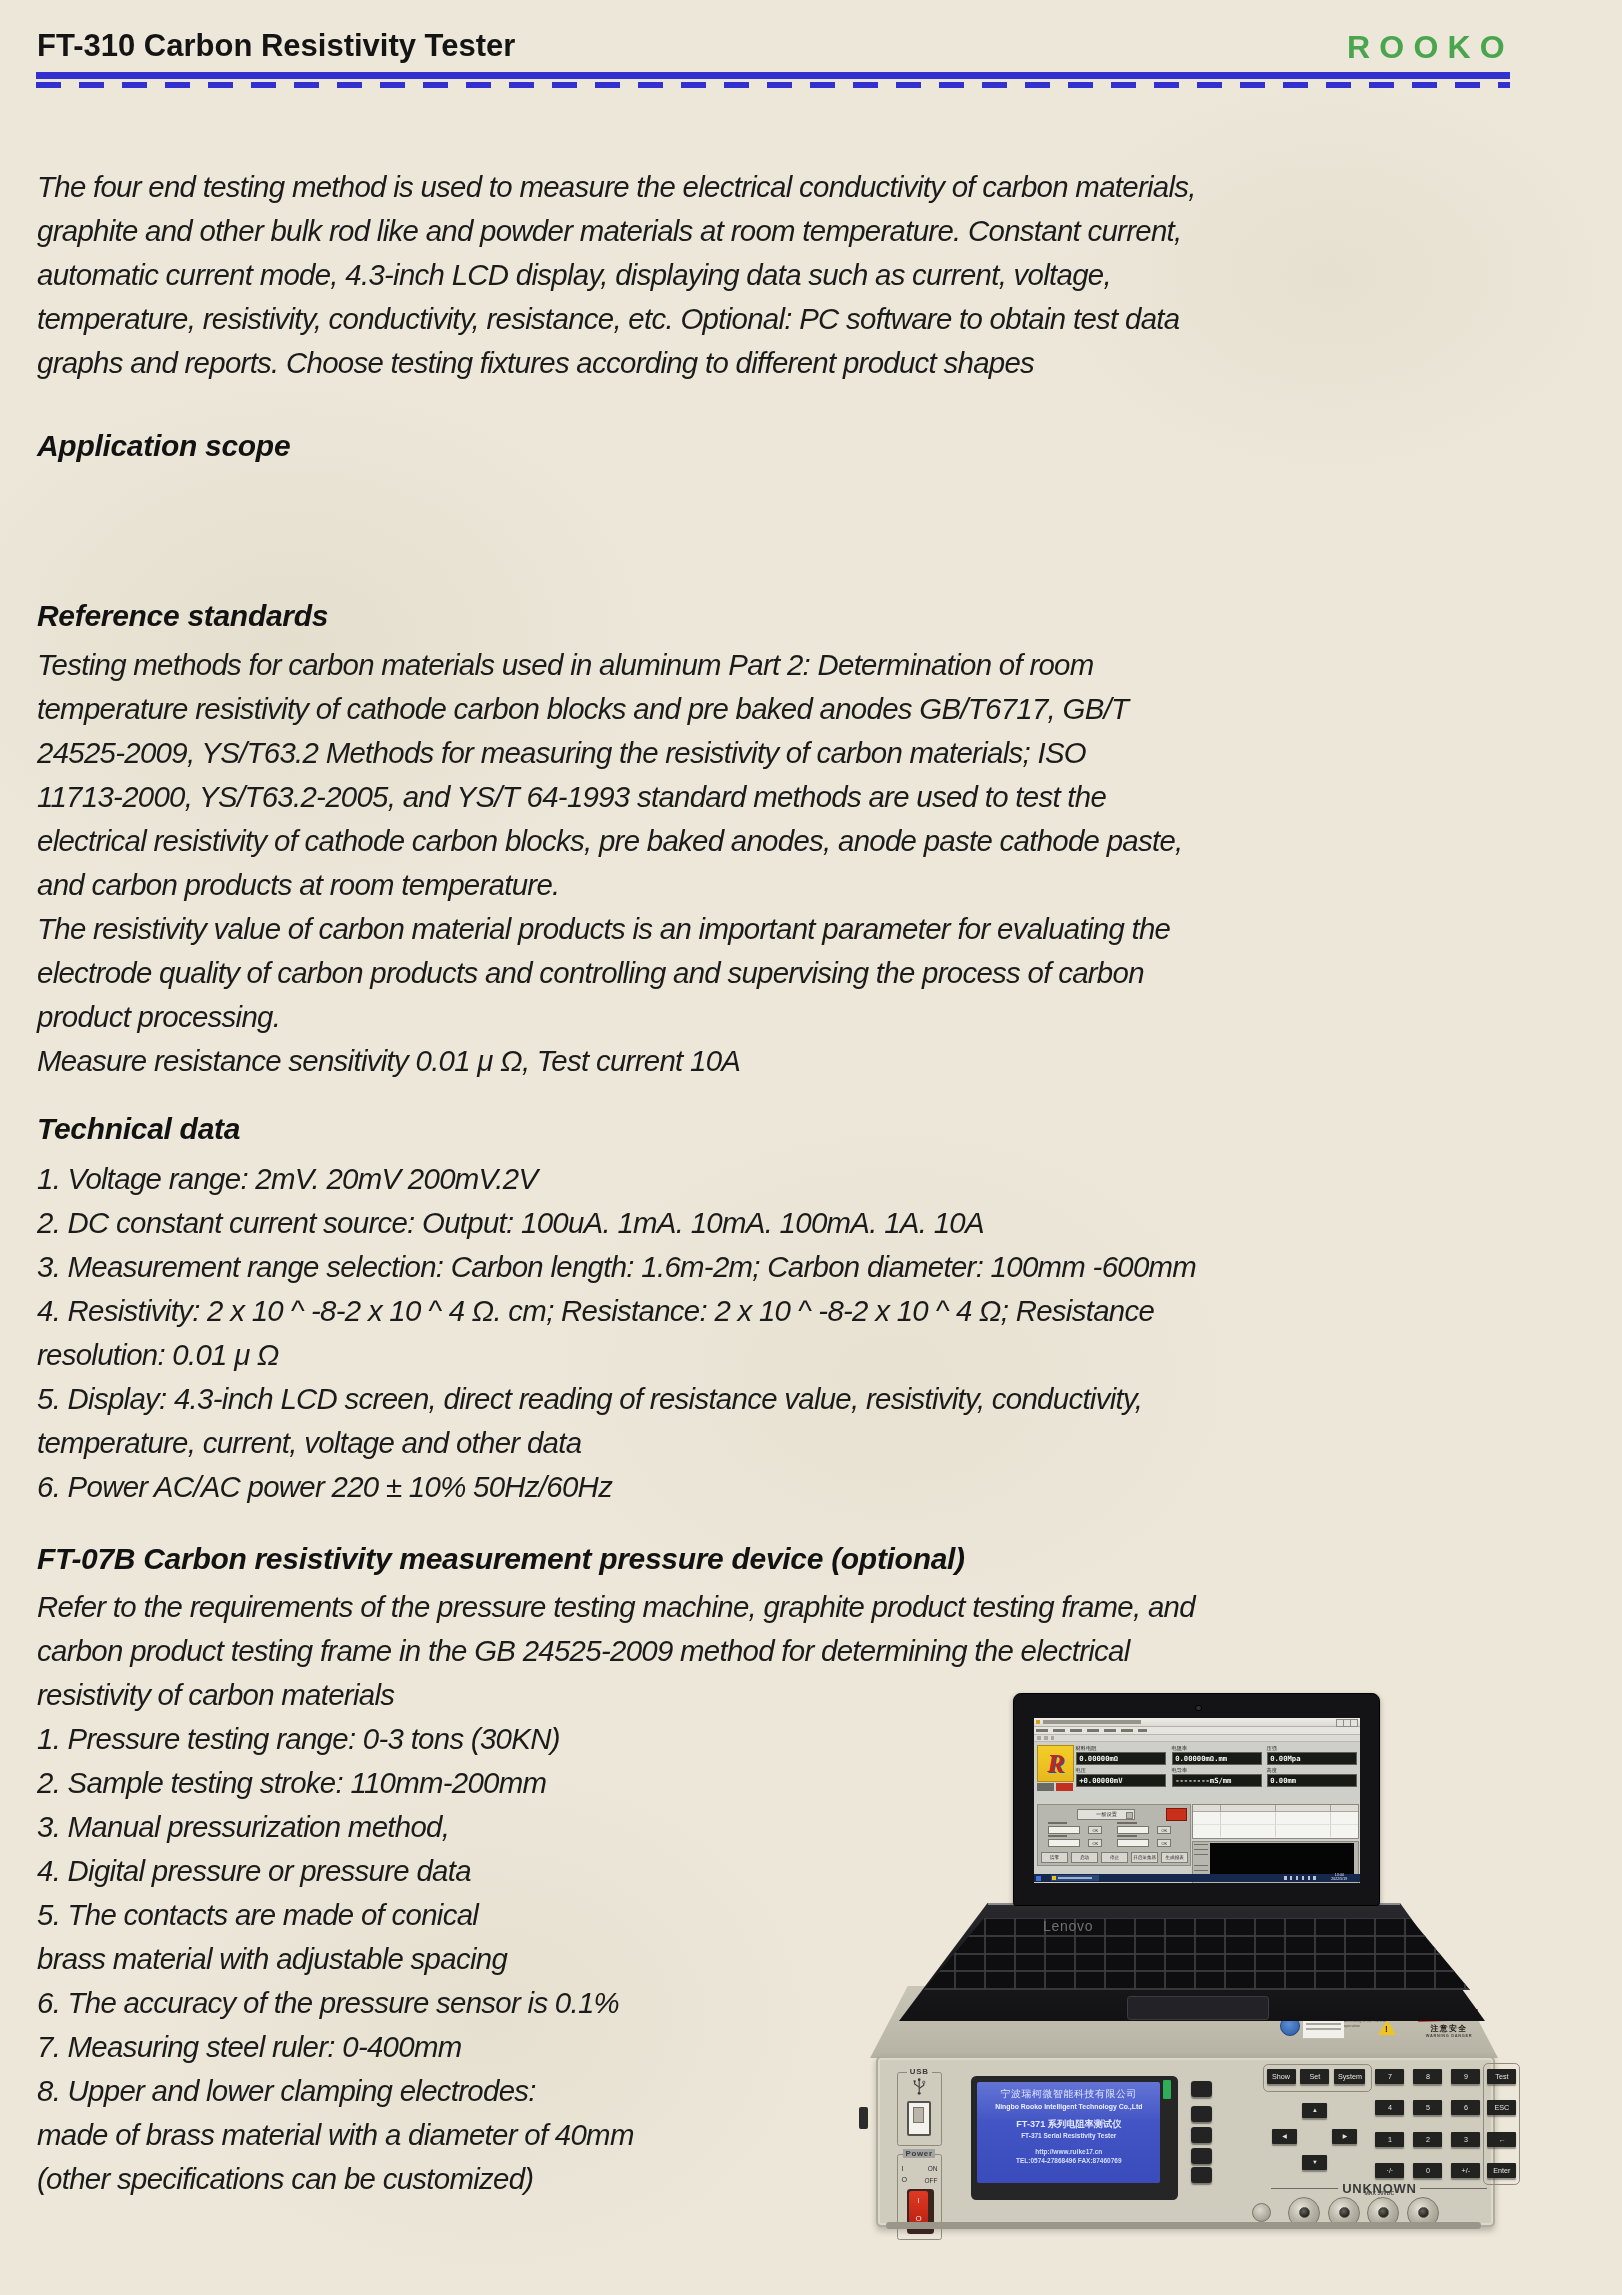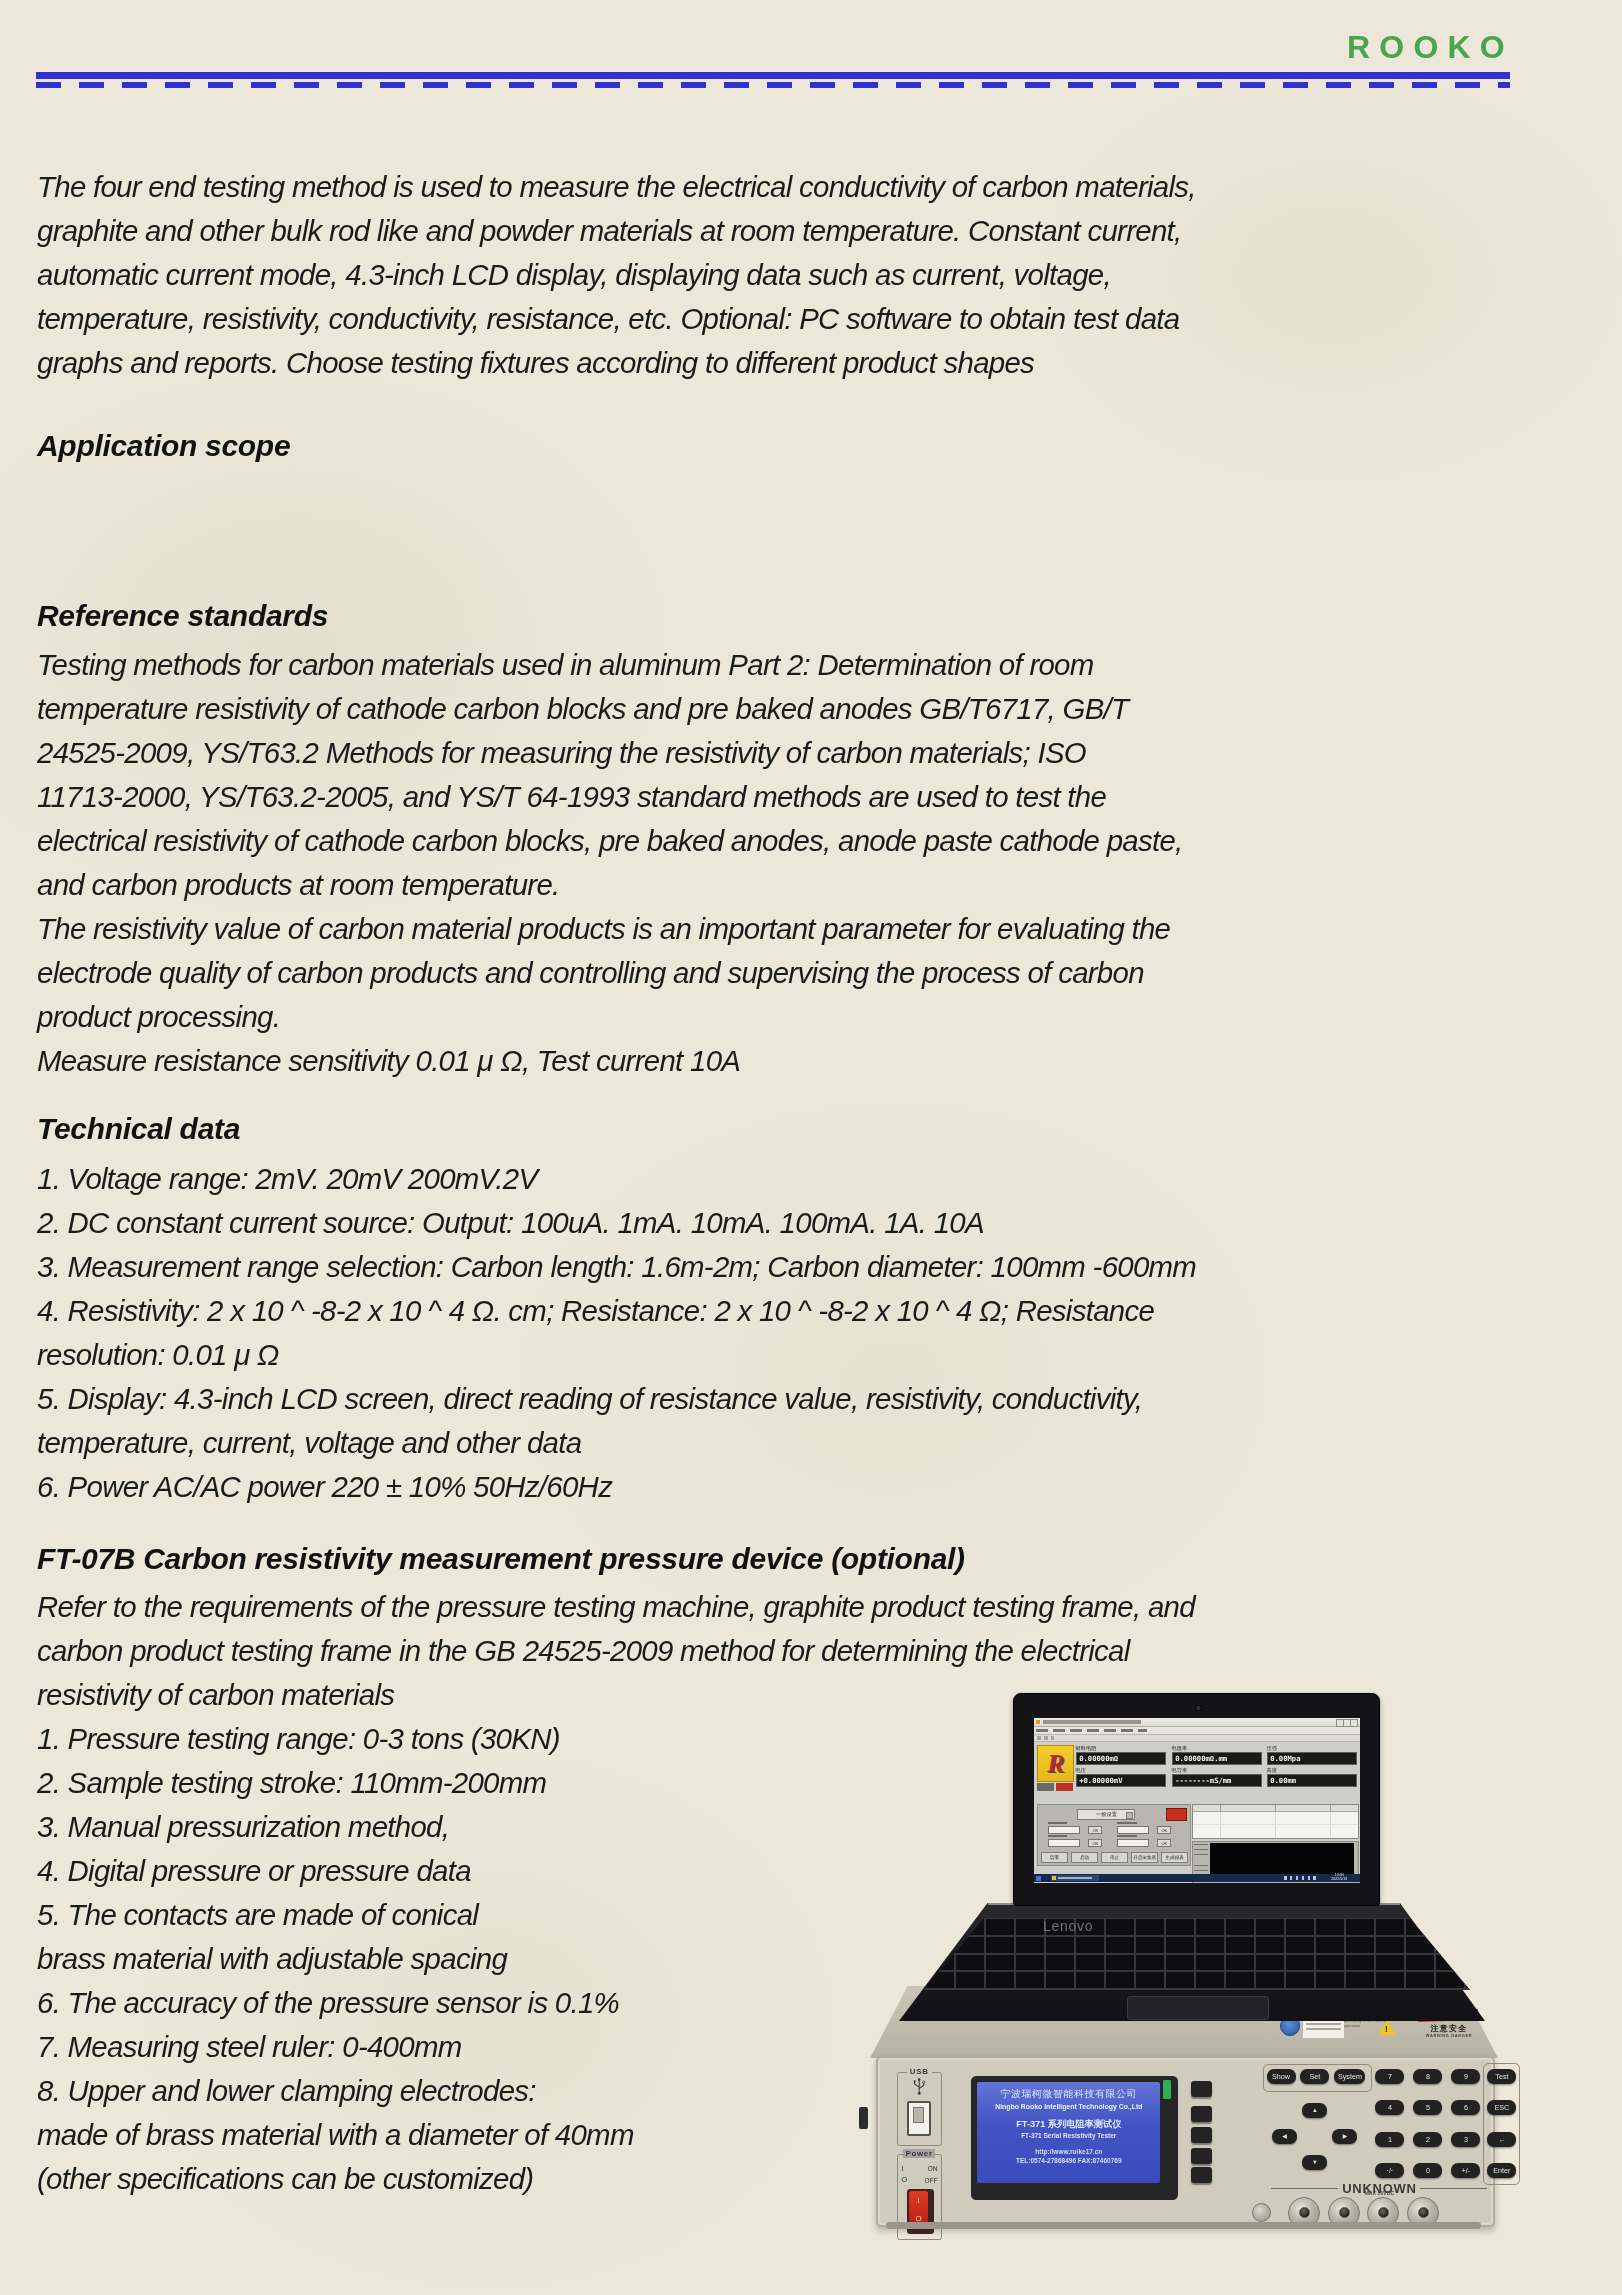--- a/index.html
+++ b/index.html
@@ -62,21 +62,21 @@
   .lcd-l3 { font-size:9.2px; font-weight:bold; margin-top:7.9px; color:#e4e9ff; }
   .lcd-l4 { font-size:6.5px; font-weight:bold; margin-top:1.3px; color:#dfe5ff; }
   .lcd-l5 { font-size:6.5px; font-weight:bold; margin-top:9.2px; color:#d7defc; }
   .lcd-l6 { font-size:6.5px; font-weight:bold; margin-top:1.3px; color:#d7defc; }
   .lcd-tab { left:285px; top:21.6px; width:7.9px; height:19.6px; background:#2fae57; border-radius:1.3px; }
 
   .softkey { width:21px; height:15.7px; background:#232323; border-radius:3.3px; box-shadow:0 1.3px 1.3px rgba(40,40,30,0.5); }
 
   .keypad { left:383px; top:3.3px; width:258px; height:164px; }
   .kbtn { position:absolute; width:29px; height:15px; background:#222220; color:#e4e4de; font-size:7.2px;
-    border-radius:7px; display:flex; align-items:center; justify-content:center; box-shadow:0 1.3px 1.3px rgba(40,40,30,0.45); }
+    border-radius:1px; display:flex; align-items:center; justify-content:center; box-shadow:0 1.3px 1.3px rgba(40,40,30,0.45); }
   .kgroup { position:absolute; border:1.3px solid #8e8b7e; border-radius:5.2px; }
   .arrowkey { width:25px; height:14.4px; font-size:5.9px; }
 
   .unknown-row { left:393px; top:123px; width:216px; display:flex; align-items:center; gap:3.9px; color:#3a3a38; }
   .unknown-row .line { flex:1; height:0; border-top:1.3px solid #6e6b60; }
   .unknown-txt { font-size:13px; font-weight:bold; letter-spacing:0.7px; }
   .max-row { left:393px; top:132px; width:216px; text-align:center; font-size:5.2px; font-weight:bold; color:#4a4a46; }
   .warn-tri { left:496px; top:139px; width:0; height:0; border-left:5.2px solid transparent; border-right:5.2px solid transparent; border-bottom:9.2px solid #5a5852; }
 
   .bnc { position:absolute; width:30px; height:30px; border-radius:50%;
@@ -178,20 +178,21 @@
   .tapp::after { content:""; position:absolute; left:7.9px; top:2px; width:34px; height:2px; background:#9fb2d2; }
   .ttray { position:absolute; right:42px; top:2px; width:34px; height:4.6px;
     background:repeating-linear-gradient(90deg,#b8c4da 0 2.6px, transparent 2.6px 5.9px); }
   .tclock { position:absolute; right:1.3px; top:0.7px; width:38px; text-align:center; color:#e8eefb; font-size:3.6px; line-height:3.9px; }
 </style>
 </head>
 <body>
 
 <div class="page">
 
+  <div class="abs doc-title">FT-310 Carbon Resistivity Tester</div>
   <div class="abs brand" style="color:#49a54e;">ROOKO</div>
   <div class="abs rule-solid" style="background:#3231cf;"></div>
   <div class="abs rule-dashed" style="background:repeating-linear-gradient(90deg,#3231cf 0 25px, transparent 25px 43px);"></div>
 
   <div class="abs sec-p" style="top:165px">The four end testing method is used to measure the electrical conductivity of carbon materials,
 graphite and other bulk rod like and powder materials at room temperature. Constant current,
 automatic current mode, 4.3-inch LCD display, displaying data such as current, voltage,
 temperature, resistivity, conductivity, resistance, etc. Optional: PC software to obtain test data
 graphs and reports. Choose testing fixtures according to different product shapes</div>
 

